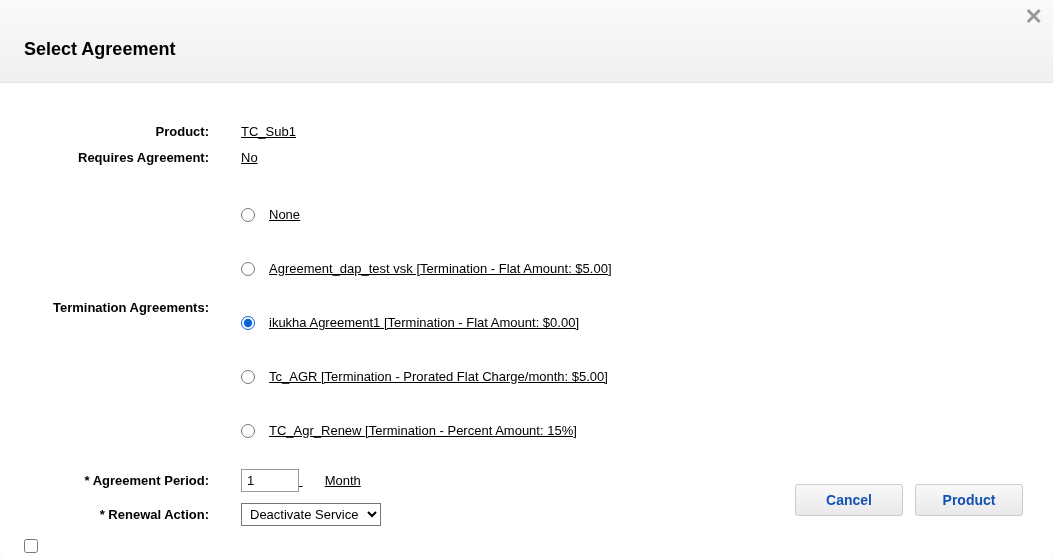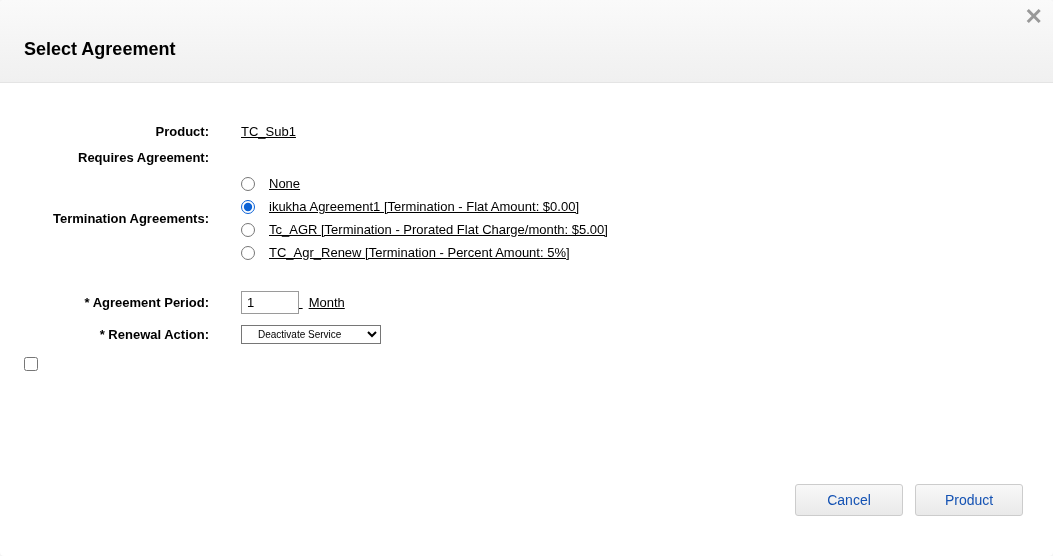--- a/index.html
+++ b/index.html
@@ -66,45 +66,46 @@
     }
     .radio-group {
       display: flex;
       flex-direction: column;
       gap: 8px;
     }
     .radio-item {
       display: flex;
       align-items: center;
       gap: 14px;
+      margin-top: 31px;
     }
     .radio-item input[type="radio"] {
       width: 14px;
       height: 14px;
       accent-color: #0b62d6;
       cursor: pointer;
     }
     .radio-label {
       font-size: 13px;
     }
     .period-input {
       width: 58px;
       padding: 3px 5px;
       border: 1px solid #9a9a9a;
       font-size: 13px;
       text-align: left;
     }
     .period-unit {
-      margin-left: 6px;
+      margin-left: 22px;
       font-size: 13px;
     }
     .select-input {
-      padding: 2px 12px;
+      padding: 2px 4px;
       border: 1px solid #767676;
-      font-size: 10px;
+      font-size: 13px;
       background: #fff;
       min-width: 140px;
     }
     .checkbox-input {
       width: 14px;
       height: 14px;
       cursor: pointer;
       margin-top: 2px;
     }
     .spacer-row {
@@ -116,21 +117,21 @@
       right: 30px;
       display: flex;
       gap: 12px;
     }
     .btn {
       background: linear-gradient(#f8f8f8, #e9e9e9);
       border: 1px solid #ccc;
       border-radius: 3px;
       padding: 7px 26px;
       font-size: 14px;
-      font-weight: normal;
+      font-weight: bold;
       color: #1452b3;
       cursor: pointer;
       min-width: 108px;
     }
     .multiline-label {
       line-height: 1.25;
     }
   </style>
 </head>
 <body>
@@ -144,41 +145,46 @@
 
   <div class="content">
 
     <div class="form-row">
       <div class="form-label">Product:</div>
       <div class="form-value">TC_Sub1</div>
     </div>
 
     <div class="form-row">
       <div class="form-label">Requires Agreement:</div>
+      <div class="form-value">No</div>
     </div>
 
     <div class="form-row">
       <div class="form-label">Termination Agreements:</div>
       <div class="form-value">
         <div class="radio-group">
           <label class="radio-item">
             <input type="radio" name="agr" style="">
             <span class="radio-label">None</span>
+          </label>
+          <label class="radio-item">
+            <input type="radio" name="agr" style="">
+            <span class="radio-label">Agreement_dap_test vsk [Termination - Flat Amount: $5.00]</span>
           </label>
           <label class="radio-item">
             <input type="radio" name="agr" checked="" style="">
             <span class="radio-label">ikukha Agreement1 [Termination - Flat Amount: $0.00]</span>
           </label>
           <label class="radio-item">
             <input type="radio" name="agr" style="">
             <span class="radio-label">Tc_AGR [Termination - Prorated Flat Charge/month: $5.00]</span>
           </label>
           <label class="radio-item">
             <input type="radio" name="agr" style="">
-            <span class="radio-label">TC_Agr_Renew [Termination - Percent Amount: 5%]</span>
+            <span class="radio-label">TC_Agr_Renew [Termination - Percent Amount: 15%]</span>
           </label>
         </div>
       </div>
     </div>
 
     <div class="spacer-row"></div>
 
     <div class="form-row">
       <div class="form-label">* Agreement Period:</div>
       <div class="form-value">

